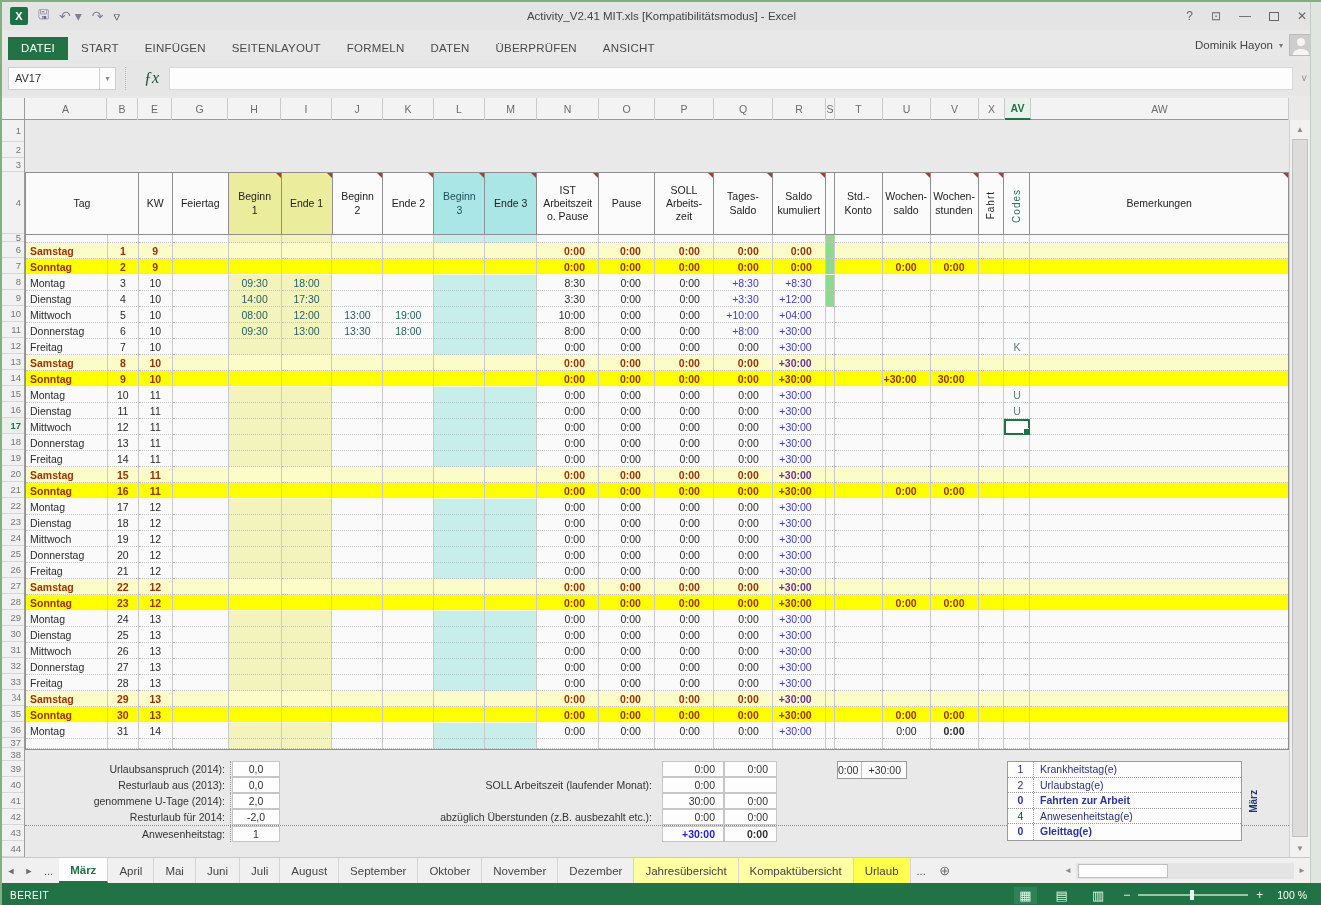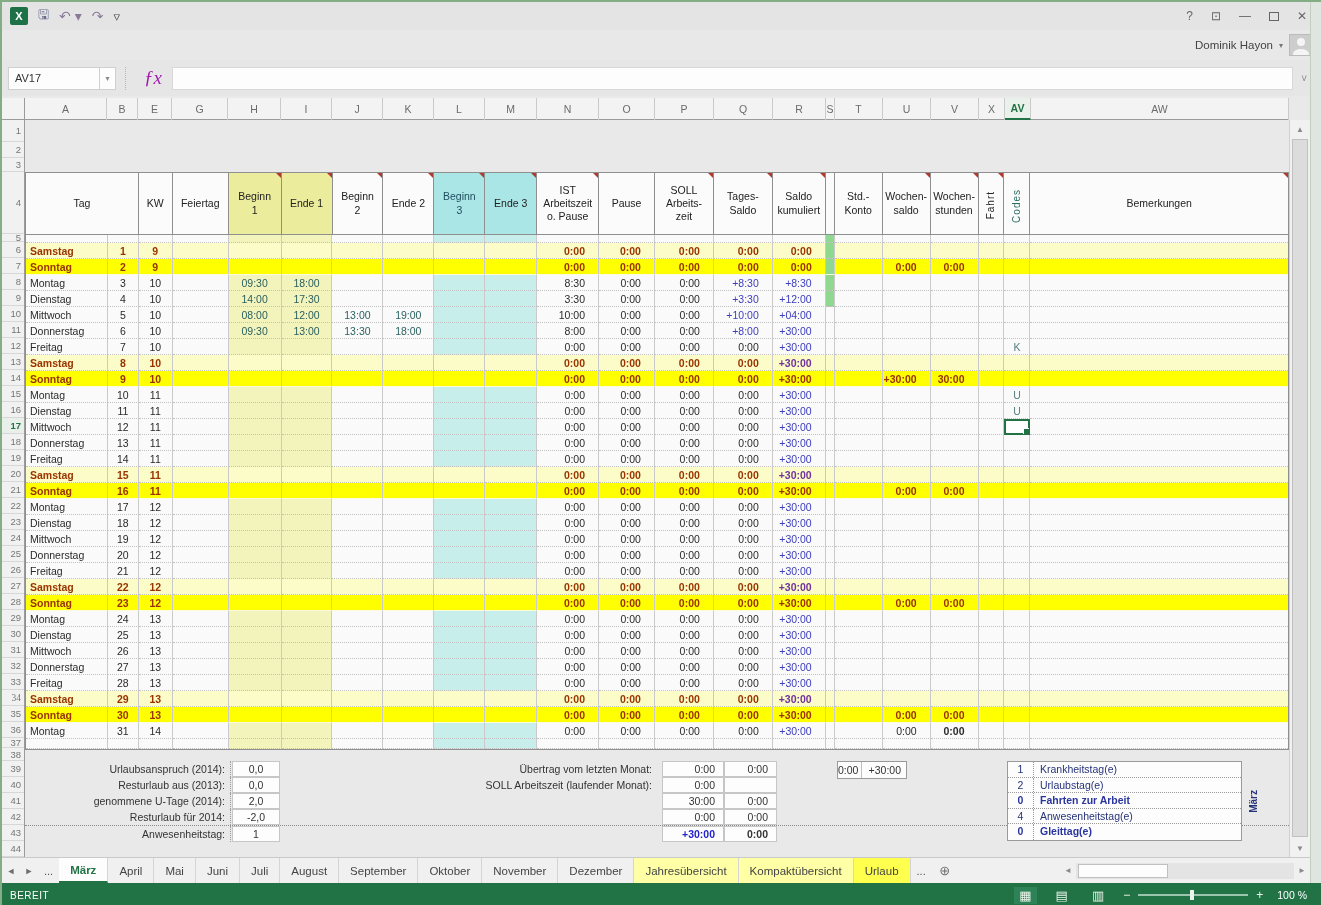--- a/index.html
+++ b/index.html
@@ -22,21 +22,21 @@
   .rtab.active{background:#217346;color:#fff;}
   .ribbon-right{margin-left:auto;display:flex;align-items:center;gap:6px;padding:0 10px 4px 0;font-size:11.5px;color:#444;}
   .avatar{width:22px;height:22px;background:#cdcdcd;position:relative;overflow:hidden;border:1px solid #bbb;}
   .avatar:before{content:"";position:absolute;top:3px;left:7px;width:8px;height:8px;border-radius:50%;background:#f5f5f5;}
   .avatar:after{content:"";position:absolute;bottom:-4px;left:3px;width:16px;height:10px;border-radius:50% 50% 0 0;background:#f5f5f5;}
   
   #fbar{position:absolute;top:58px;left:0;width:1319px;height:36px;background:#e6e6e6;display:flex;align-items:center;padding:0 6px;}
   .namebox{width:92px;height:23px;background:#fdfdfd;border:1px solid #d0d0d0;font-size:11px;color:#333;display:flex;align-items:center;padding-left:6px;}
   .nb-drop{width:16px;height:23px;background:#fdfdfd;border:1px solid #d0d0d0;border-left:none;color:#888;font-size:8px;display:flex;align-items:center;justify-content:center;}
   .fbar-sep{width:10px;height:23px;border-right:1px dotted #b5b5b5;margin-right:8px;}
-  .fx{font-style:italic;font-family:"Liberation Serif",serif;color:#a21caf;font-size:19px;padding:0 10px;}
+  .fx{font-style:italic;font-family:"Liberation Serif",serif;color:#14532d;font-size:16px;padding:0 10px;}
   .finput{flex:1;height:23px;background:#fdfdfd;border:1px solid #d8d8d8;}
   .fchev{color:#888;font-size:10px;padding:0 8px;}
   
   #colHeads{position:absolute;top:96px;left:23px;height:22px;display:flex;background:#f3f3f3;border-bottom:1px solid #9b9b9b;}
   .colh{height:22px;border-right:1px solid #cacaca;font-size:10.5px;color:#6b6b6b;display:flex;align-items:center;justify-content:center;overflow:hidden;}
   .colh-sel{color:#217346;font-weight:bold;border-bottom:2px solid #217346;background:#eaf1ea;}
   #cornerbox{position:absolute;top:96px;left:0;width:23px;height:22px;background:#f3f3f3;border-bottom:1px solid #9b9b9b;border-right:1px solid #9b9b9b;}
   
   #gridarea{position:absolute;top:118px;left:0;width:1308px;height:737px;background:#e9e9e9;}
   #gutter{position:absolute;top:0;left:0;width:23px;background:#f1f1f1;border-right:1px solid #9b9b9b;}
@@ -146,30 +146,41 @@
 <div id="win">
 
   <div id="titlebar">
     <div class="qat">
       <span class="xlogo">X</span>
       <span class="qicon save">🖫</span>
       <span class="undo">↶ ▾</span>
       <span class="undo">↷</span>
       <span class="qicon">▿</span>
     </div>
+    <div class="title-center">Activity_V2.41 MIT.xls  [Kompatibilitätsmodus] - Excel</div>
     <div class="wbtns">
       <span>?</span>
       <span>⊡</span>
       <span>—</span>
       <span class="maxbox"></span>
       <span>✕</span>
     </div>
   </div>
 
   <div id="ribbon">
+    <div id="rtabs" style="display:flex;align-items:flex-end;padding-left:6px;">
+        <div class="rtab active">DATEI</div>
+        <div class="rtab">START</div>
+        <div class="rtab">EINFÜGEN</div>
+        <div class="rtab">SEITENLAYOUT</div>
+        <div class="rtab">FORMELN</div>
+        <div class="rtab">DATEN</div>
+        <div class="rtab">ÜBERPRÜFEN</div>
+        <div class="rtab">ANSICHT</div>
+      </div>
     <div class="ribbon-right">
       <span>Dominik Hayon</span>
       <span style="font-size:8px;color:#777;">▾</span>
       <span class="avatar"></span>
     </div>
   </div>
 
   <div id="fbar">
     <div class="namebox">AV17</div>
     <div class="nb-drop">▾</div>
@@ -1080,40 +1091,40 @@
             <div class="cell cX" style="width: 26px;"></div>
             <div class="cell ccd" style="width: 26px;"></div>
             <div class="cell cAW" style="width: 258px;"></div>
           </div>
         </div>
       <div id="summary">
         <div id="sumrows">
             <div class="srow" style="top: 0px;">
               <div class="s-label-l">Urlaubsanspruch (2014):</div>
               <div class="s-val-l">0,0</div>
-              <div class="s-label-m">Übertrag vom letzten Monat:</div>
               <div class="s-val-m1">0:00</div>
               <div class="s-val-m2">0:00</div>
             </div>
             <div class="srow" style="top: 16px;">
               <div class="s-label-l">Resturlaub aus (2013):</div>
               <div class="s-val-l">0,0</div>
               <div class="s-label-m">SOLL Arbeitszeit (laufender Monat):</div>
               <div class="s-val-m1">0:00</div>
               <div class="s-val-m2"></div>
             </div>
             <div class="srow" style="top: 32px;">
               <div class="s-label-l">genommene U-Tage (2014):</div>
               <div class="s-val-l">2,0</div>
               <div class="s-val-m1">30:00</div>
               <div class="s-val-m2">0:00</div>
             </div>
             <div class="srow" style="top: 48px;">
               <div class="s-label-l">Resturlaub für 2014:</div>
               <div class="s-val-l">-2,0</div>
+              <div class="s-label-m">abzüglich Überstunden (z.B. ausbezahlt etc.):</div>
               <div class="s-val-m1">0:00</div>
               <div class="s-val-m2">0:00</div>
             </div>
             <div class="srow s-top" style="top: 64px;">
               <div class="s-label-l">Anwesenheitstag:</div>
               <div class="s-val-l">1</div>
               <div class="s-val-m1 s-blue">+30:00</div>
               <div class="s-val-m2 s-bold">0:00</div>
             </div>
           </div>

